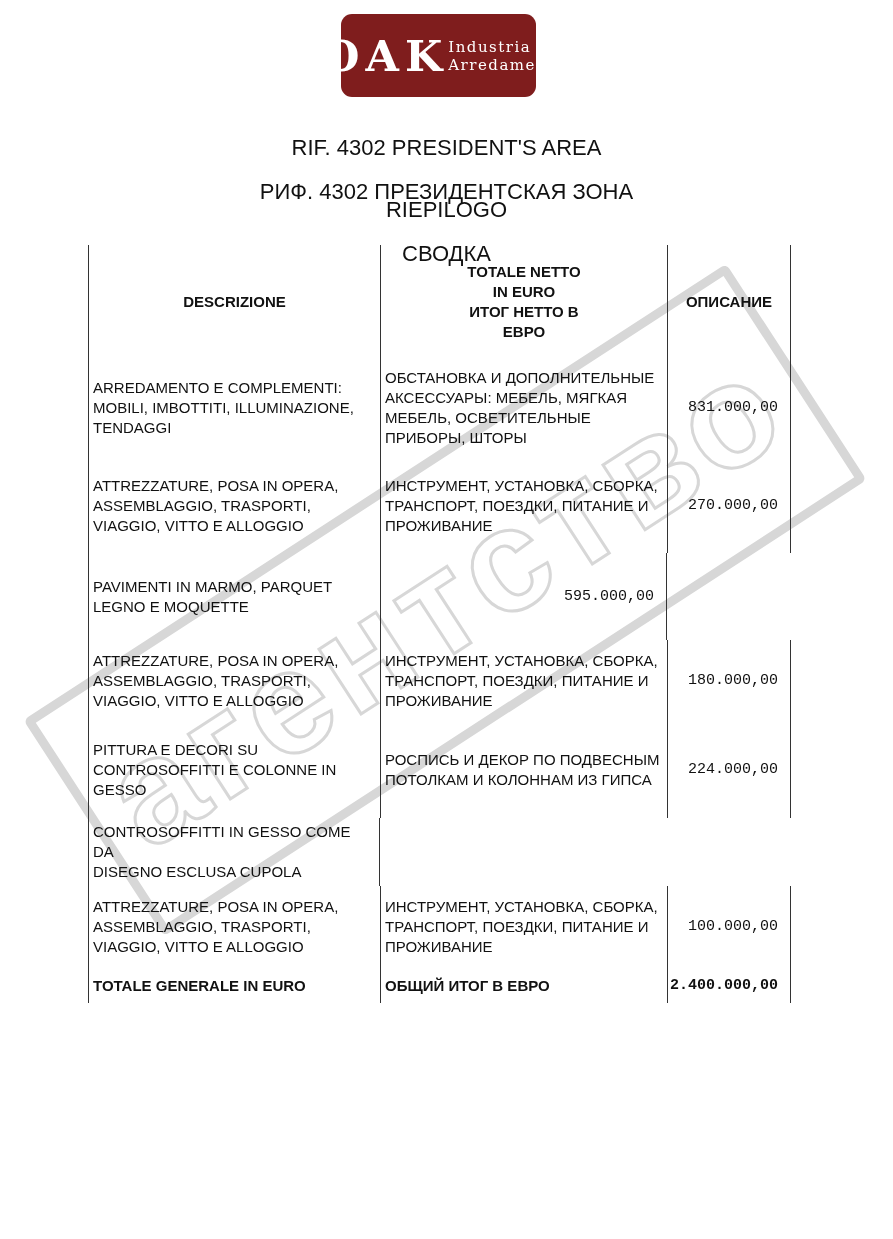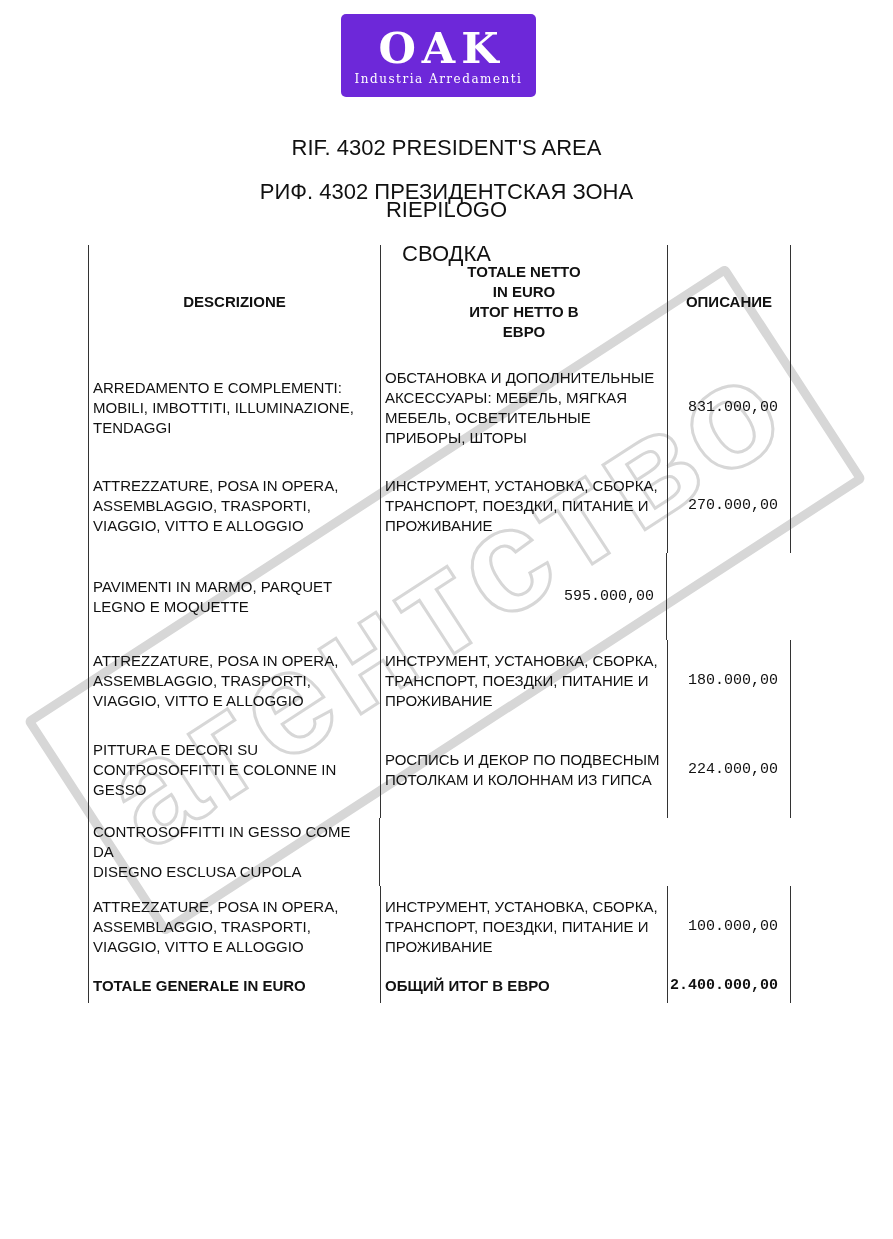--- a/index.html
+++ b/index.html
@@ -29,37 +29,37 @@
     letter-spacing: 7px;
     white-space: nowrap;
     color: transparent;
     -webkit-text-stroke: 3px #d7d7d7;
   }
 
   
   .logo {
     position: absolute; left: 341px; top: 14px;
     width: 195px; height: 83px;
-    background: #6d28d9;
-    border-radius: 5px;
-    display: flex; flex-direction: column;
+    background: #7f1d1d;
+    border-radius: 11px;
+    display: flex; flex-direction: row;
     align-items: center; justify-content: center;
     z-index: 1;
   }
   .logo-brand {
     font-family: "DejaVu Serif", serif;
     font-weight: bold;
     font-size: 43px; line-height: 46px;
     letter-spacing: 6px;
     color: #ffffff;
     margin-left: 6px; 
   }
   .logo-tagline {
     font-family: "DejaVu Serif", serif;
-    font-size: 12px;
+    font-size: 15px;
     letter-spacing: 1.5px;
     color: #ffffff;
     margin-top: 1px;
   }
 
   .title-block {
     position: absolute; left: 0; width: 893px;
     text-align: center;
     font-weight: normal;
     font-size: 22px; line-height: 22px;

